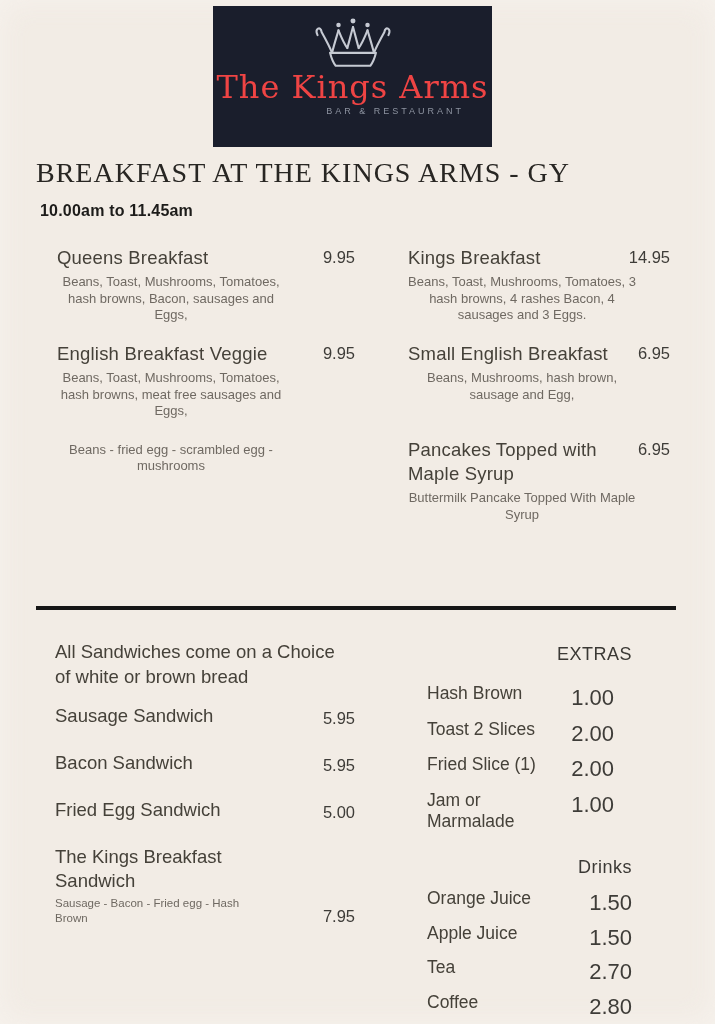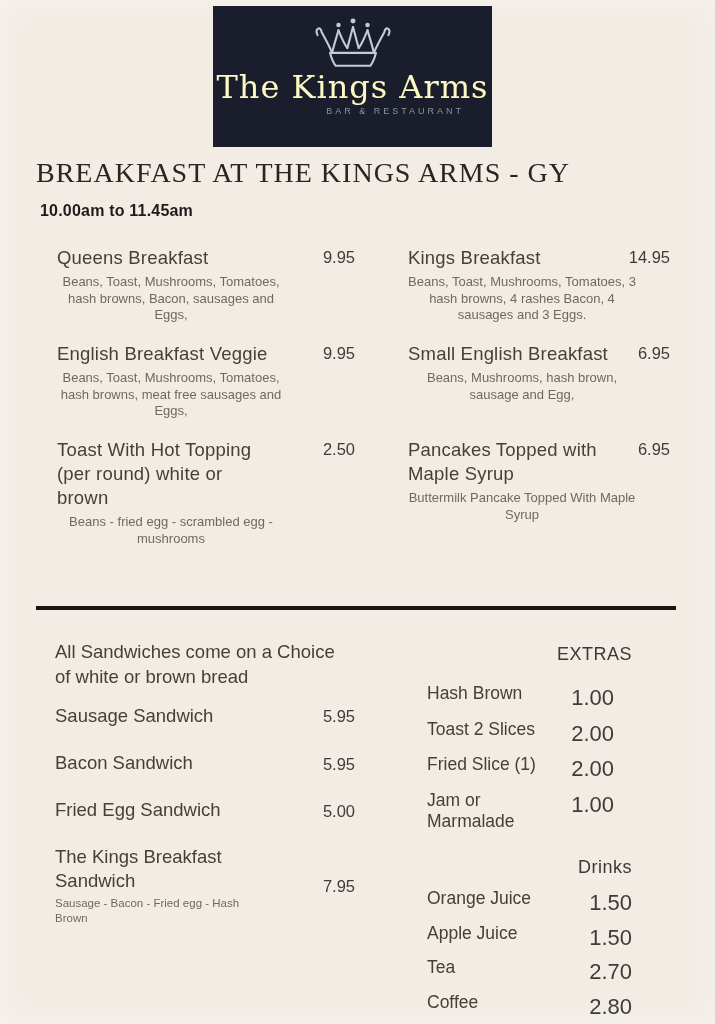--- a/index.html
+++ b/index.html
@@ -11,21 +11,21 @@
   }
 
   
   .logo-box {
     position:absolute; left:213px; top:6px; width:279px; height:141px;
     background:#1a1e2c; display:flex; flex-direction:column; align-items:center;
   }
   .crown { margin-top:9px; width:102px; height:58px; }
   .logo-name {
     font-family:"DejaVu Serif", serif; font-size:32px; line-height:1;
-    color:#fef9c3; letter-spacing:1px; margin-top:-2px; white-space:nowrap;
+    color:#ef4444; letter-spacing:1px; margin-top:-2px; white-space:nowrap;
   }
   .logo-sub {
     font-size:9px; letter-spacing:3px; color:#8d93a0;
     align-self:flex-end; margin-right:28px; margin-top:3px;
   }
 
   
   .page-title {
     position:absolute; left:36px; top:157px;
     font-family:"Liberation Serif", serif; font-size:28px; letter-spacing:1px;
@@ -50,21 +50,21 @@
 
   
   .divider { position:absolute; left:36px; top:606px; width:640px; height:4px; background:#161616; }
 
   
   .bottom {
     position:absolute; left:55px; top:640px;
     display:grid; grid-template-columns:300px 224px; column-gap:53px;
   }
   .sand-note { font-size:18.5px; line-height:1.35; color:#454139; margin-bottom:14px; }
-  .s-item { display:flex; align-items:center; margin-bottom:23px; }
+  .s-item { display:flex; align-items:flex-end; margin-bottom:23px; }
   .s-name { font-size:18.5px; line-height:1.3; color:#454139; max-width:225px; }
   .s-desc { font-size:11.5px; line-height:1.3; color:#6f6962; margin-top:3px; max-width:200px; }
   .s-price { margin-left:auto; font-size:16.5px; color:#3e3c38; padding-top:2px; }
 
   .sec-title { text-align:right; font-size:18px; letter-spacing:.5px; color:#3b3935; margin:4px 0 18px; }
   .x-row { display:flex; font-size:17.5px; line-height:1.25; color:#454139; margin-bottom:7px;margin-left:19px; }
   .x-price { margin-left:auto; font-size:22px; color:#3e3c38; padding-top:1px; }
   .extras .x-row { padding-right:18px; }
   .drinks-title { margin:24px 0 10px; }
   .drinks .x-row { margin-bottom:6px; }
@@ -128,24 +128,20 @@
 
     <div class="cell-r">
       <div class="item-head">
         <span class="item-name">Small English Breakfast</span>
         <span class="item-price">6.95</span>
       </div>
       <div class="item-desc">Beans, Mushrooms, hash brown, sausage and Egg,</div>
     </div>
 
     <div class="cell-l">
-      <div class="item-head">
-        <span class="item-name">Toast With Hot Topping (per round) white or brown</span>
-        <span class="item-price">2.50</span>
-      </div>
       <div class="item-desc">Beans - fried egg - scrambled egg - mushrooms</div>
     </div>
 
     <div class="cell-r">
       <div class="item-head">
         <span class="item-name">Pancakes Topped with Maple Syrup</span>
         <span class="item-price">6.95</span>
       </div>
       <div class="item-desc">Buttermilk Pancake Topped With Maple Syrup</div>
     </div>

